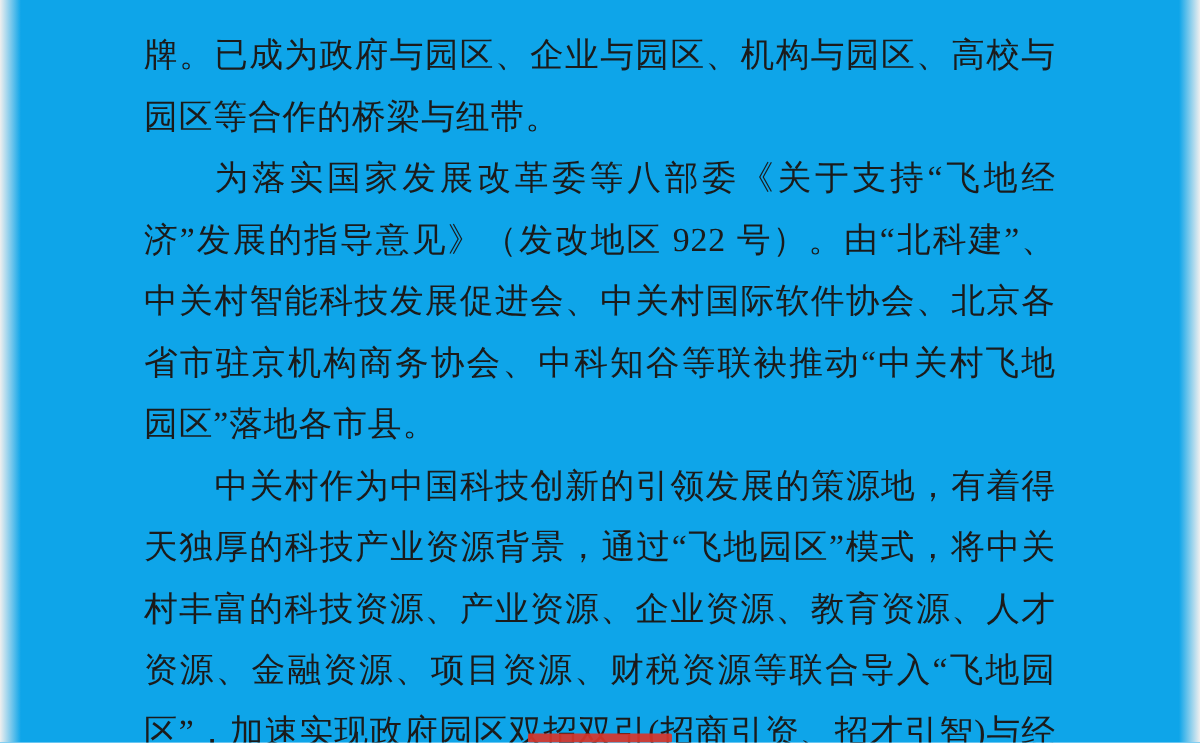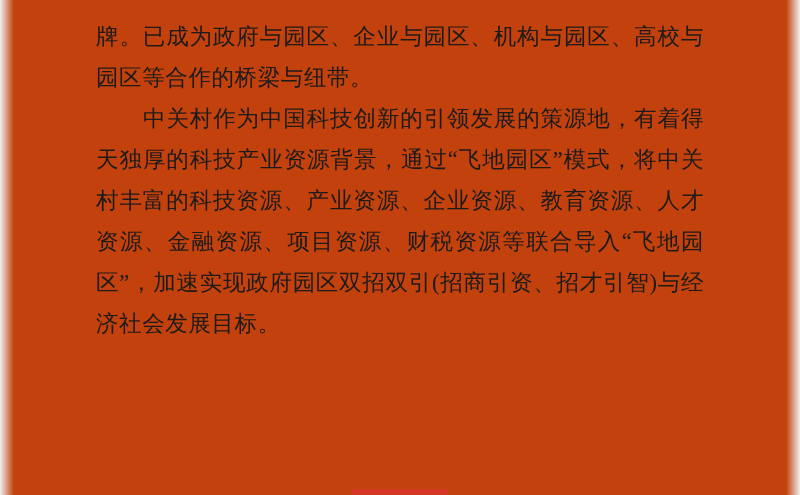--- a/index.html
+++ b/index.html
@@ -10,21 +10,21 @@
     width: 800px;
     height: 495px;
     background: #ffffff;
     font-family: "Liberation Serif", "DejaVu Serif", serif;
     overflow: hidden;
   }
   .page {
     position: relative;
     width: 800px;
     height: 495px;
-    background: #c2410c;
+    background: #0ea5e9;
     box-sizing: border-box;
     padding: 16px 96px 0 96px;
   }
   .doc-body {
     color: #1b1b1b;
     font-size: 22.5px;
     line-height: 41px;
     letter-spacing: 0.6px;
     text-align: justify;
     text-justify: inter-ideograph;
@@ -76,19 +76,20 @@
 </style>
 </head>
 <body>
 
 <div class="page">
   <div class="edge-shade-left"></div>
   <div class="edge-shade-right"></div>
 
   <div class="doc-body">
     <p class="para">牌。已成为政府与园区、企业与园区、机构与园区、高校与园区等合作的桥梁与纽带。</p>
+    <p class="para indent">为落实国家发展改革委等八部委《关于支持“飞地经济”发展的指导意见》（发改地区 922 号）。由“北科建”、中关村智能科技发展促进会、中关村国际软件协会、北京各省市驻京机构商务协会、中科知谷等联袂推动“中关村飞地园区”落地各市县。</p>
     <p class="para indent">中关村作为中国科技创新的引领发展的策源地，有着得天独厚的科技产业资源背景，通过“飞地园区”模式，将中关村丰富的科技资源、产业资源、企业资源、教育资源、人才资源、金融资源、项目资源、财税资源等联合导入“飞地园区”，加速实现政府园区双招双引(招商引资、招才引智)与经济社会发展目标。</p>
   </div>
 
   <div class="bottom-mark">
     <div class="swatch" style="background: rgb(216, 53, 42);"></div>
   </div>
 </div>
 
 </body></html>

